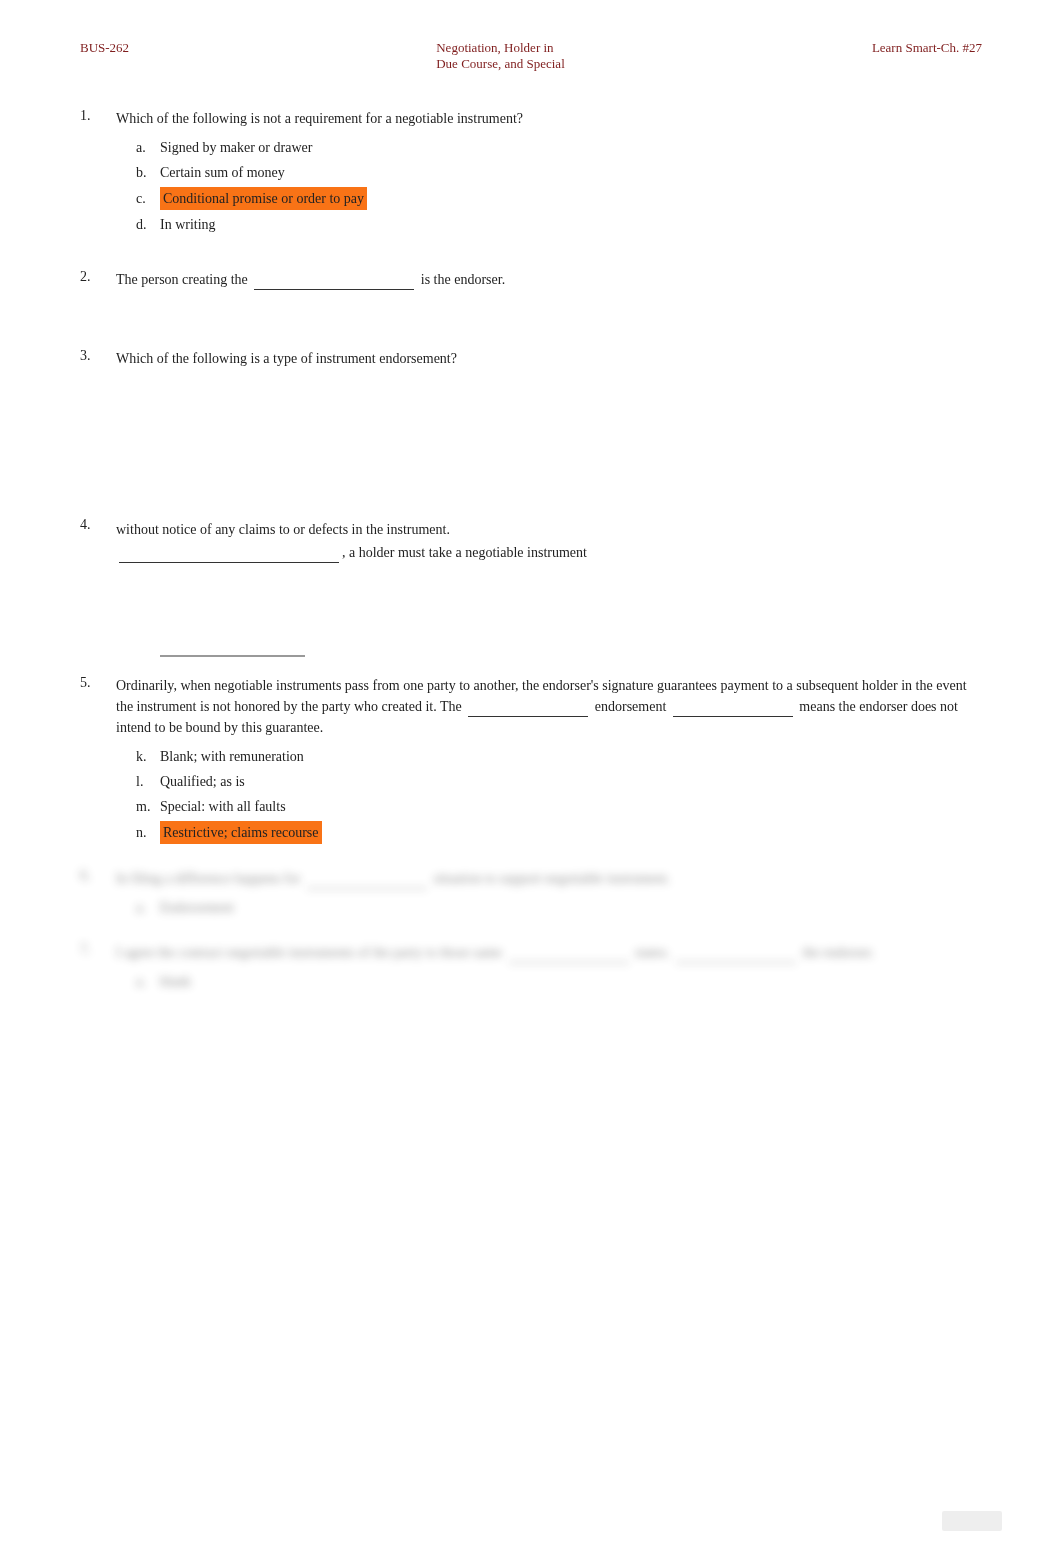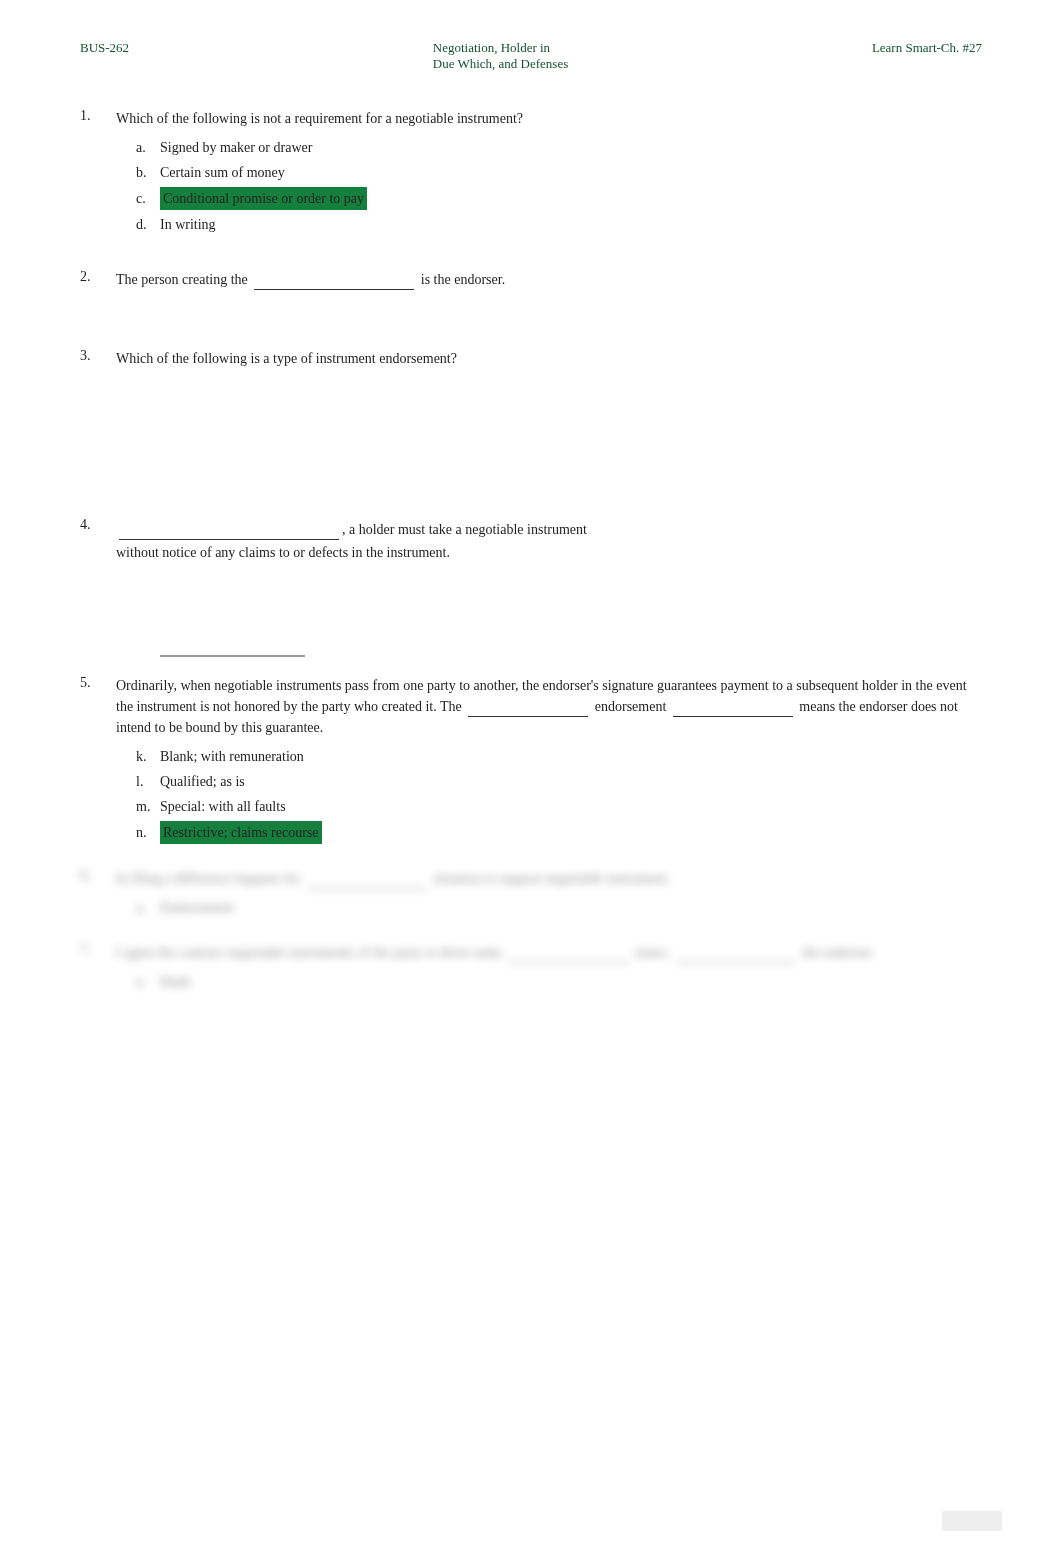--- a/index.html
+++ b/index.html
@@ -25,21 +25,21 @@
       padding: 40px 80px 60px 80px;
       position: relative;
     }
 
     .header {
       display: flex;
       justify-content: space-between;
       align-items: flex-start;
       margin-bottom: 36px;
       font-size: 13px;
-      color: #14532d;
+      color: #7f1d1d;
     }
 
     .header-center {
       text-align: left;
     }
 
     .question-item {
       margin-bottom: 30px;
       display: flex;
       align-items: flex-start;
@@ -75,21 +75,21 @@
       font-size: 14px;
       line-height: 1.5;
     }
 
     .option-letter {
       min-width: 24px;
       font-size: 14px;
     }
 
     .highlight-yellow {
-      background-color: #15803d;
+      background-color: #f97316;
       padding: 1px 3px;
     }
 
     .blank-line {
       display: inline-block;
       border-bottom: 1px solid #333;
       width: 160px;
       margin: 0 3px;
       vertical-align: bottom;
     }
@@ -123,21 +123,21 @@
   </style>
 </head>
 <body>
 
 <div class="page">
 
   <div class="header">
     <div>BUS-262</div>
     <div class="header-center">
       <div>Negotiation, Holder in</div>
-      <div>Due Which, and Defenses</div>
+      <div>Due Course, and Special</div>
     </div>
     <div>Learn Smart-Ch. #27</div>
   </div>
 
   <div class="question-item">
     <div class="question-number">1.</div>
     <div class="question-content">
       <div class="question-text">Which of the following is not a requirement for a negotiable instrument?</div>
       <ul class="options-list">
         <li class="option-item">
@@ -175,24 +175,24 @@
       <div class="question-text">Which of the following is a type of instrument endorsement?</div>
     </div>
   </div>
 
   <div style="height: 80px;"></div>
 
   <div class="question-item" style="margin-bottom: 40px;">
     <div class="question-number">4.</div>
     <div class="question-content">
       <div class="question-extra-text">
+        without notice of any claims to or defects in the instrument.
+      </div>
+      <div class="question-extra-text">
         <span class="blank-line" style="width:220px;"></span>, a holder must take a negotiable instrument
-      </div>
-      <div class="question-extra-text">
-        without notice of any claims to or defects in the instrument.
       </div>
     </div>
   </div>
 
   <div style="height: 50px;"></div>
 
   <div style="margin-left: 80px; margin-bottom: 6px;">
     <span class="q5-underline"></span>
   </div>
 

